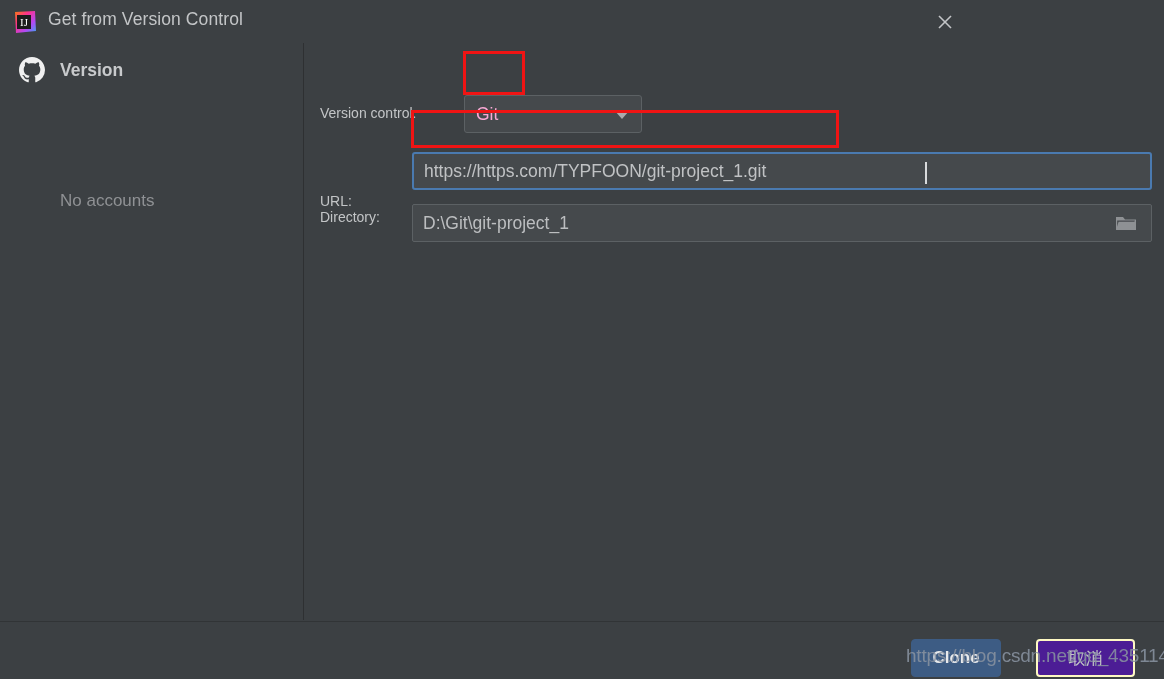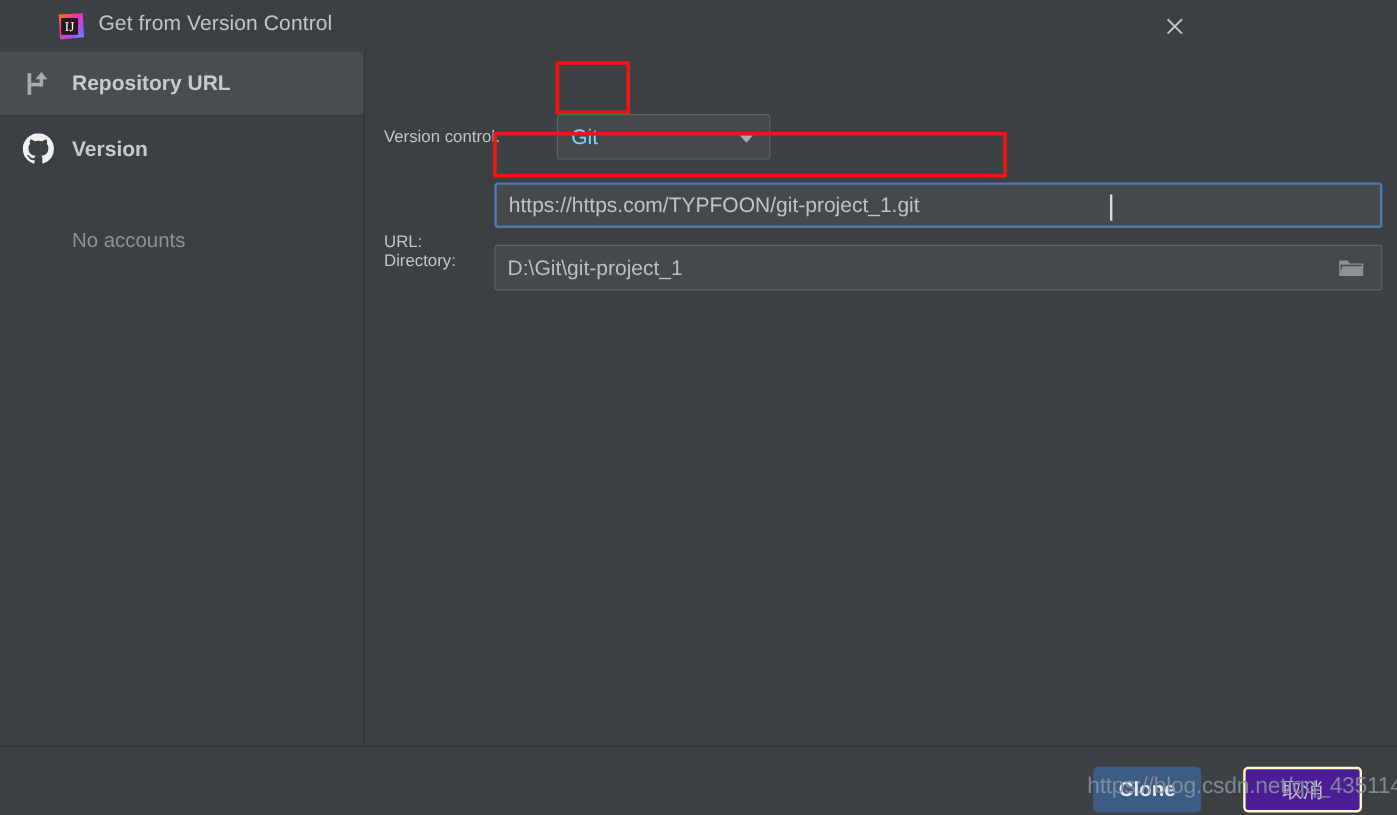--- a/index.html
+++ b/index.html
@@ -22,21 +22,20 @@
     background: #3c4043;
   }
 
   
   .titlebar {
     position: absolute;
     left: 0; top: 0;
     width: 976px;
     height: 43px;
     background: #3c4043;
-    margin-left: 34px;
   }
   .app-logo {
     position: absolute;
     left: 12px; top: 9px;
     width: 26px; height: 26px;
   }
   .title-text {
     position: absolute;
     left: 48px; top: 9px;
     font-size: 17.5px;
@@ -133,21 +132,21 @@
     background: #45494c;
     border: 1px solid #5c6164;
     border-radius: 3px;
     box-sizing: border-box;
     cursor: pointer;
   }
   .combo-value {
     position: absolute;
     left: 11px; top: 8px;
     font-size: 17.5px;
-    color: #7dd3fc;
+    color: #f9a8d4;
   }
   .combo-arrow {
     position: absolute;
     right: 12px; top: 15px;
     width: 0; height: 0;
     border-left: 7px solid transparent;
     border-right: 7px solid transparent;
     border-top: 8px solid #a9abae;
   }
 
@@ -291,31 +290,20 @@
     <span class="close-btn">
       <svg width="18" height="18" viewBox="0 0 18 18">
         <line x1="3" y1="3" x2="15" y2="15" stroke="#c3c5c7" stroke-width="1.6"></line>
         <line x1="15" y1="3" x2="3" y2="15" stroke="#c3c5c7" stroke-width="1.6"></line>
       </svg>
     </span>
   </div>
 
   <div class="sidebar">
 
-    <div class="side-item selected">
-      <span class="side-icon">
-        <svg width="26" height="26" viewBox="0 0 26 26">
-          <rect x="4" y="4" width="3" height="18" fill="#a9abae"></rect>
-          <rect x="7" y="12" width="9" height="3" fill="#a9abae"></rect>
-          <rect x="14" y="8" width="3" height="7" fill="#a9abae"></rect>
-          <path d="M10.5 9 L15.5 3 L20.5 9 Z" fill="#a9abae"></path>
-        </svg>
-      </span>
-      <span class="side-label">Repository URL</span>
-    </div>
 
     <div class="side-item">
       <span class="side-icon">
         <svg width="26" height="26" viewBox="0 0 16 16">
           <path fill="#f0f0f0" d="M8 0C3.58 0 0 3.58 0 8c0 3.54 2.29 6.53 5.47 7.59.4.07.55-.17.55-.38 0-.19-.01-.82-.01-1.49-2.01.37-2.53-.49-2.69-.94-.09-.23-.48-.94-.82-1.13-.28-.15-.68-.52-.01-.53.63-.01 1.08.58 1.23.82.72 1.21 1.87.87 2.33.66.07-.52.28-.87.51-1.07-1.78-.2-3.64-.89-3.64-3.95 0-.87.31-1.59.82-2.15-.08-.2-.36-1.02.08-2.12 0 0 .67-.21 2.2.82.64-.18 1.32-.27 2-.27s1.36.09 2 .27c1.53-1.04 2.2-.82 2.2-.82.44 1.1.16 1.92.08 2.12.51.56.82 1.27.82 2.15 0 3.07-1.87 3.75-3.65 3.95.29.25.54.73.54 1.48 0 1.07-.01 1.93-.01 2.2 0 .21.15.46.55.38A8.01 8.01 0 0 0 16 8c0-4.42-3.58-8-8-8z"></path>
         </svg>
       </span>
       <span class="side-label">Version</span>
     </div>
 

